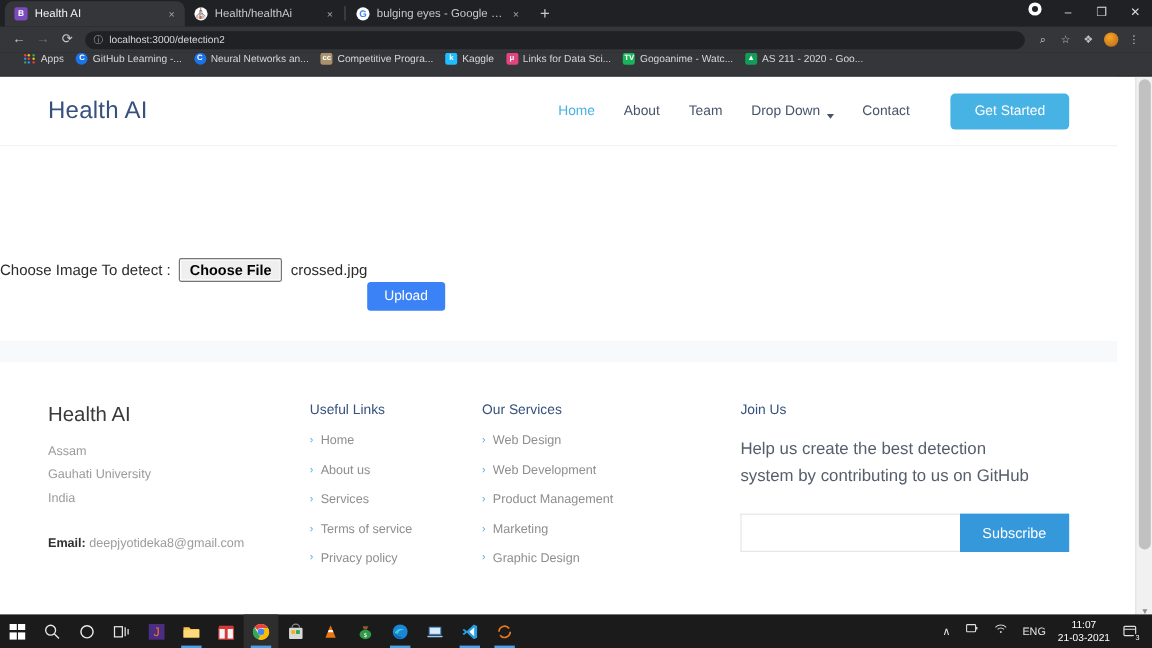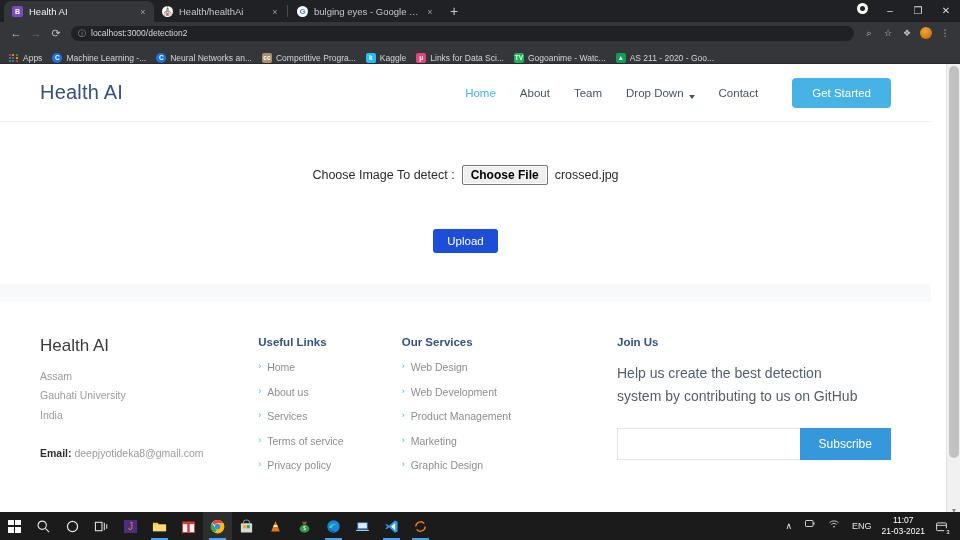--- a/index.html
+++ b/index.html
@@ -115,22 +115,22 @@
     width: 18px; height: 18px; text-align: center;
     line-height: 18px; font-size: 9px; color: #c1c4c7;
   }
   .avatar-orange {
     width: 12px; height: 12px; border-radius: 50%;
     background: radial-gradient(circle at 40% 35%, #f6a623, #b5651d);
     display: inline-block; margin-top: 3px;
   }
 
   .bookmarks {
-    height: 20px; display: flex; align-items: flex-end;
-    background: #35363a; padding: 0 9px; gap: 10px;
+    height: 20px; display: flex; align-items: flex-start;
+    background: #35363a; padding: 0 20px; gap: 10px;
     border-bottom: 1px solid #292a2d;
     overflow: hidden;
   }
   .bm {
     display: flex; align-items: center; gap: 4px;
     font-size: 8.5px; color: #d4d6d8;
     white-space: nowrap; max-width: 108px;
   }
   .bm-ico {
     width: 10px; height: 10px; flex: 0 0 10px;
@@ -193,39 +193,39 @@
   .cta {
     background: #47b2e4; color: #fff;
     font-size: 11.5px; border-radius: 4px;
     padding: 9px 20px; white-space: nowrap;
     border: none; margin-left: 10px;
     font-family: inherit;
   }
 
   .main-area {
     height: 162px; background: #ffffff;
-    display: flex; flex-direction: column;
+    display: flex; flex-direction: row;
     align-items: center; padding-top: 43px;
   }
   .file-row {
     display: flex; align-items: center;
     font-size: 12.5px; color: #2b2b2b; gap: 0;
   }
   .file-label { margin-right: 7px; }
   .choose-file-btn {
     border: 1px solid #767676; background: #efefef;
     border-radius: 2px; padding: 2px 8px;
     font-size: 12px; color: #000;
     font-family: inherit; font-weight: 600;
     box-shadow: inset 0 0 0 1px #fff;
   }
   .file-name { margin-left: 7px; font-size: 12.5px; color: #2b2b2b; }
   .upload-btn {
     margin-top: 44px;
-    background: #1d4ed8; color: #fff;
+    background: #3b82f6; color: #fff;
     font-size: 11.5px; border: none;
     border-radius: 3px; padding: 6px 14px;
     font-family: inherit;
   }
 
   .divider-wrap { height: 18px; background: #f8f9fa; }
   .footer {
     background: #fff; padding: 34px 40px 0 40px;
     display: flex; gap: 0;
   }
@@ -241,21 +241,21 @@
   .f-addr {
     font-size: 10.5px; color: #9b9b9b;
     line-height: 1.85;
   }
   .f-email {
     margin-top: 22px; font-size: 10.5px; color: #9b9b9b;
   }
   .f-email b { color: #2f2f2f; font-weight: 700; }
 
   .f-head {
-    font-size: 11.5px; font-weight: 700;
+    font-size: 11.5px; font-weight: 400;
     color: #37517e; margin-bottom: 14px;
   }
   .f-list { list-style: none; }
   .f-list li {
     display: flex; align-items: flex-start;
     gap: 6px; margin-bottom: 14px;
     font-size: 10.5px; color: #8e8e8e;
     line-height: 1;
   }
   .chev {
@@ -409,21 +409,21 @@
             <i style="background:#ea4335"></i>
             <i style="background:#fbbc05"></i>
           <i style="background:#34a853"></i>
             <i style="background:#4285f4"></i>
             <i style="background:#ea4335"></i>
         </span>
         <span class="bm-label">Apps</span>
       </div>
       <div class="bm">
         <span class="bm-ico ic-c">C</span>
-        <span class="bm-label">Machine Learning -...</span>
+        <span class="bm-label">GitHub Learning -...</span>
       </div>
       <div class="bm">
         <span class="bm-ico ic-c">C</span>
         <span class="bm-label">Neural Networks an...</span>
       </div>
       <div class="bm">
         <span class="bm-ico ic-cc">cc</span>
         <span class="bm-label">Competitive Progra...</span>
       </div>
       <div class="bm">

